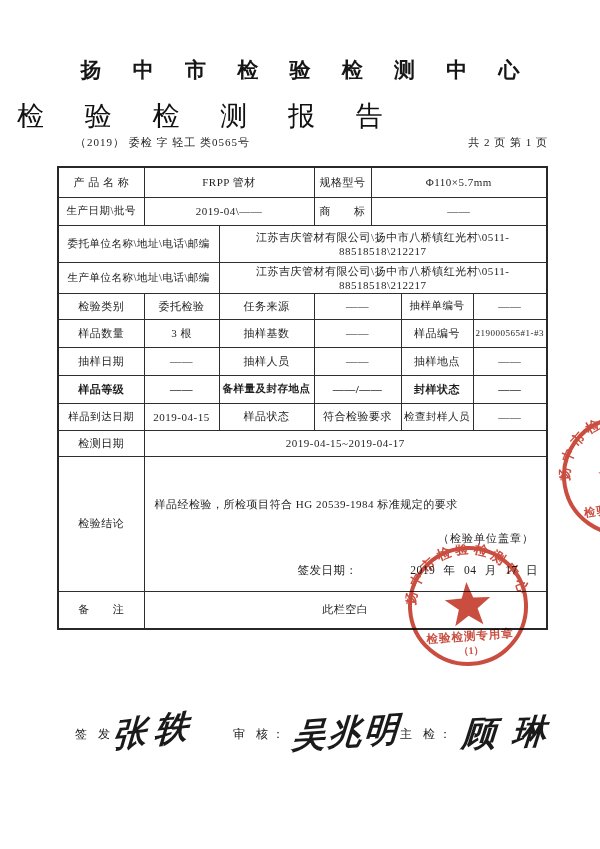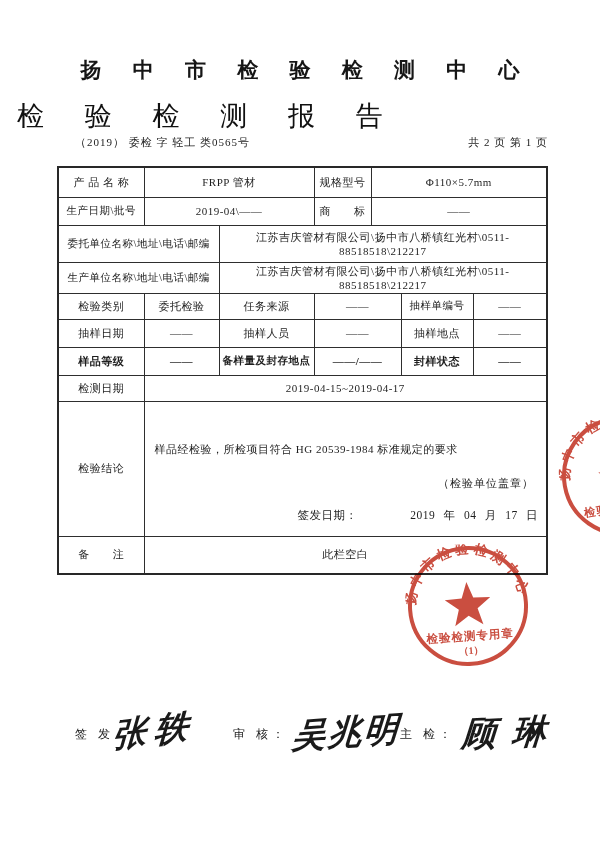--- a/index.html
+++ b/index.html
@@ -115,34 +115,50 @@
       <td colspan="5" class="left">江苏吉庆管材有限公司\扬中市八桥镇红光村\0511-88518518\212217</td>
     </tr>
     <tr class="r5">
       <td class="lab">检验类别</td>
       <td>委托检验</td>
       <td class="lab">任务来源</td>
       <td colspan="2">——</td>
       <td class="lab wraplab">抽样单编号</td>
       <td>——</td>
     </tr>
+    <tr class="r6">
+      <td class="lab">样品数量</td>
+      <td>3 根</td>
+      <td class="lab">抽样基数</td>
+      <td colspan="2">——</td>
+      <td class="lab">样品编号</td>
+      <td class="small">219000565#1-#3</td>
+    </tr>
     <tr class="r7">
       <td class="lab">抽样日期</td>
       <td>——</td>
       <td class="lab">抽样人员</td>
       <td colspan="2">——</td>
       <td class="lab">抽样地点</td>
       <td>——</td>
     </tr>
     <tr class="r8">
       <td class="lab">样品等级</td>
       <td>——</td>
       <td class="lab wraplab">备样量及封存地点</td>
       <td colspan="2">——/——</td>
       <td class="lab">封样状态</td>
+      <td>——</td>
+    </tr>
+    <tr class="r9">
+      <td class="lab wraplab">样品到达日期</td>
+      <td>2019-04-15</td>
+      <td class="lab">样品状态</td>
+      <td colspan="2">符合检验要求</td>
+      <td class="lab wraplab">检查封样人员</td>
       <td>——</td>
     </tr>
     <tr class="r10">
       <td class="lab">检测日期</td>
       <td colspan="6">2019-04-15~2019-04-17</td>
     </tr>
     <tr class="r12">
       <td class="lab">检验结论</td>
       <td colspan="6" class="concl-cell">
         <div class="concl-text">样品经检验，所检项目符合 HG 20539-1984 标准规定的要求</div>

